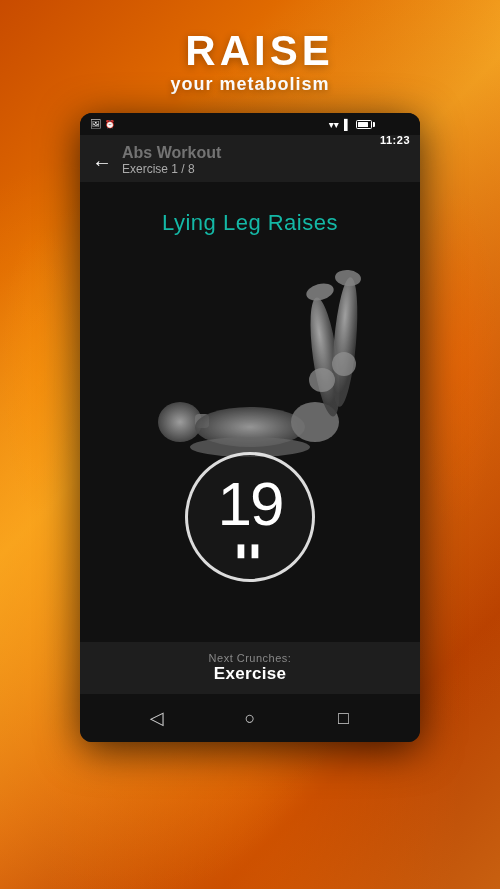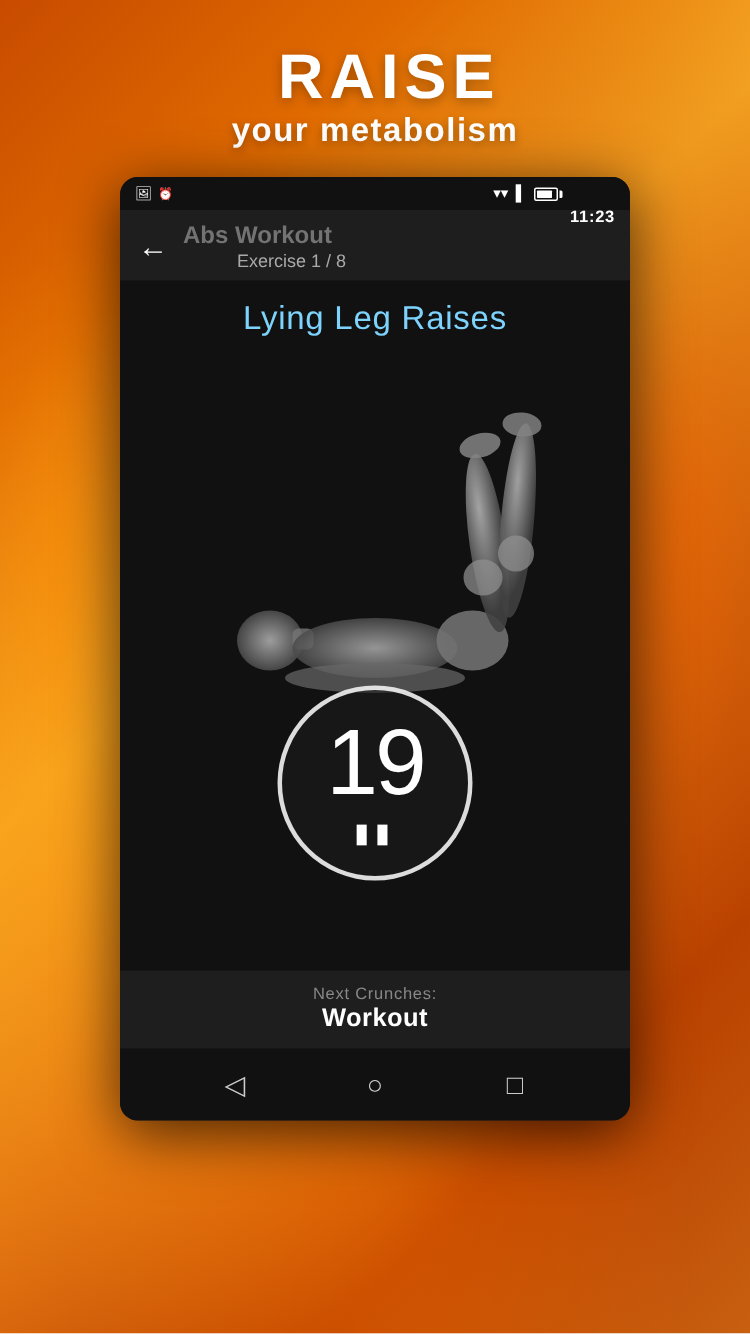--- a/index.html
+++ b/index.html
@@ -42,21 +42,21 @@
       font-size: 42px;
       font-weight: 900;
       color: #fff;
       letter-spacing: 4px;
       line-height: 1.1;
       text-shadow: 0 2px 8px rgba(0,0,0,0.3);
       margin-left: 19px;
     }
 
     .headline-sub {
-      font-size: 22px;
+      font-size: 18px;
       font-weight: 700;
       color: #fff;
       letter-spacing: 1px;
       text-shadow: 0 2px 6px rgba(0,0,0,0.3);
     }
 
     
     .phone-frame {
       position: relative;
       z-index: 3;
@@ -128,40 +128,39 @@
     .top-bar-title {
       color: #737373;
       font-size: 16px;
       font-weight: 700;
       line-height: 1.2;
     }
 
     .top-bar-subtitle {
       color: #aaa;
       font-size: 12px;
-      margin-left: 36px;
     }
 
     
     .exercise-area {
       background: #111;
       position: relative;
       height: 460px;
       overflow: hidden;
       display: flex;
       flex-direction: column;
       align-items: center;
     }
 
     .exercise-name {
-      color: #7dd3fc;
+      color: #14b8a6;
       font-size: 22px;
       font-weight: 400;
       text-align: right;
-      margin-top: 12px;
+      margin-top: 28px;
       letter-spacing: 0.5px;
       position: relative;
       z-index: 5;
     }
 
     
     .figure-container {
       position: absolute;
       top: 0;
       left: 0;
@@ -406,21 +405,21 @@
       <div class="timer-circle">
         <span class="timer-number">19</span>
         <span class="pause-icon">▮▮</span>
       </div>
     </div>
 
   </div>
 
   <div class="next-exercise-bar">
     <div class="next-label">Next Crunches:</div>
-    <div class="next-name">Workout</div>
+    <div class="next-name">Exercise</div>
   </div>
 
   <div class="bottom-nav">
     <div class="nav-btn">◁</div>
     <div class="nav-btn">○</div>
     <div class="nav-btn">□</div>
   </div>
 
 </div>
 

